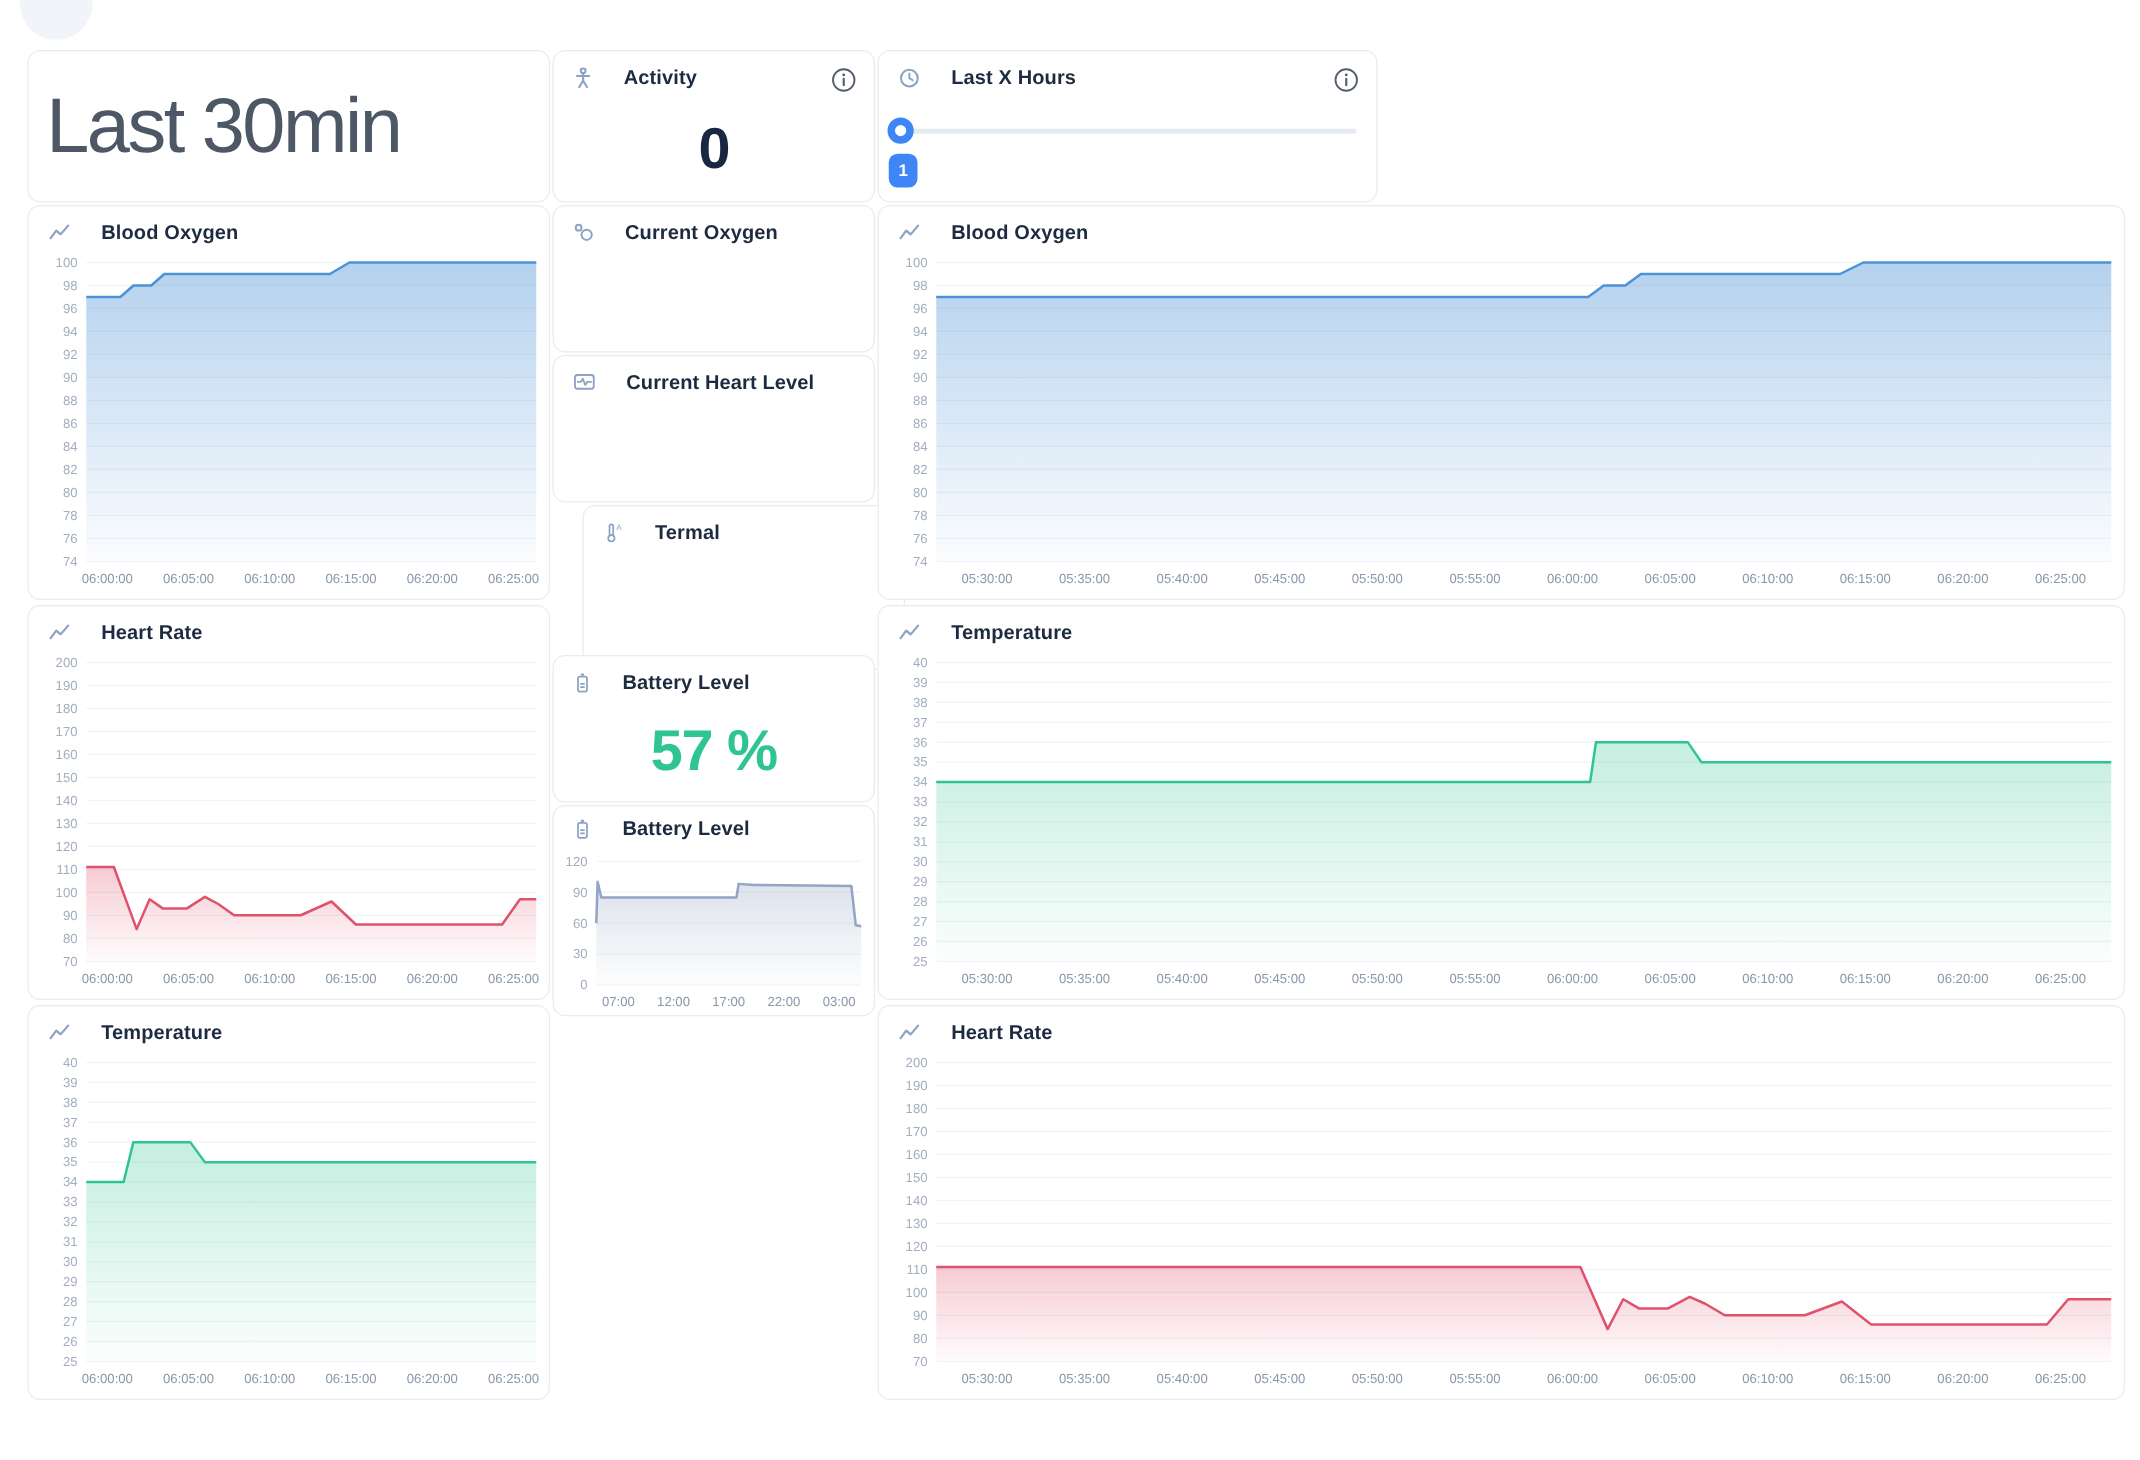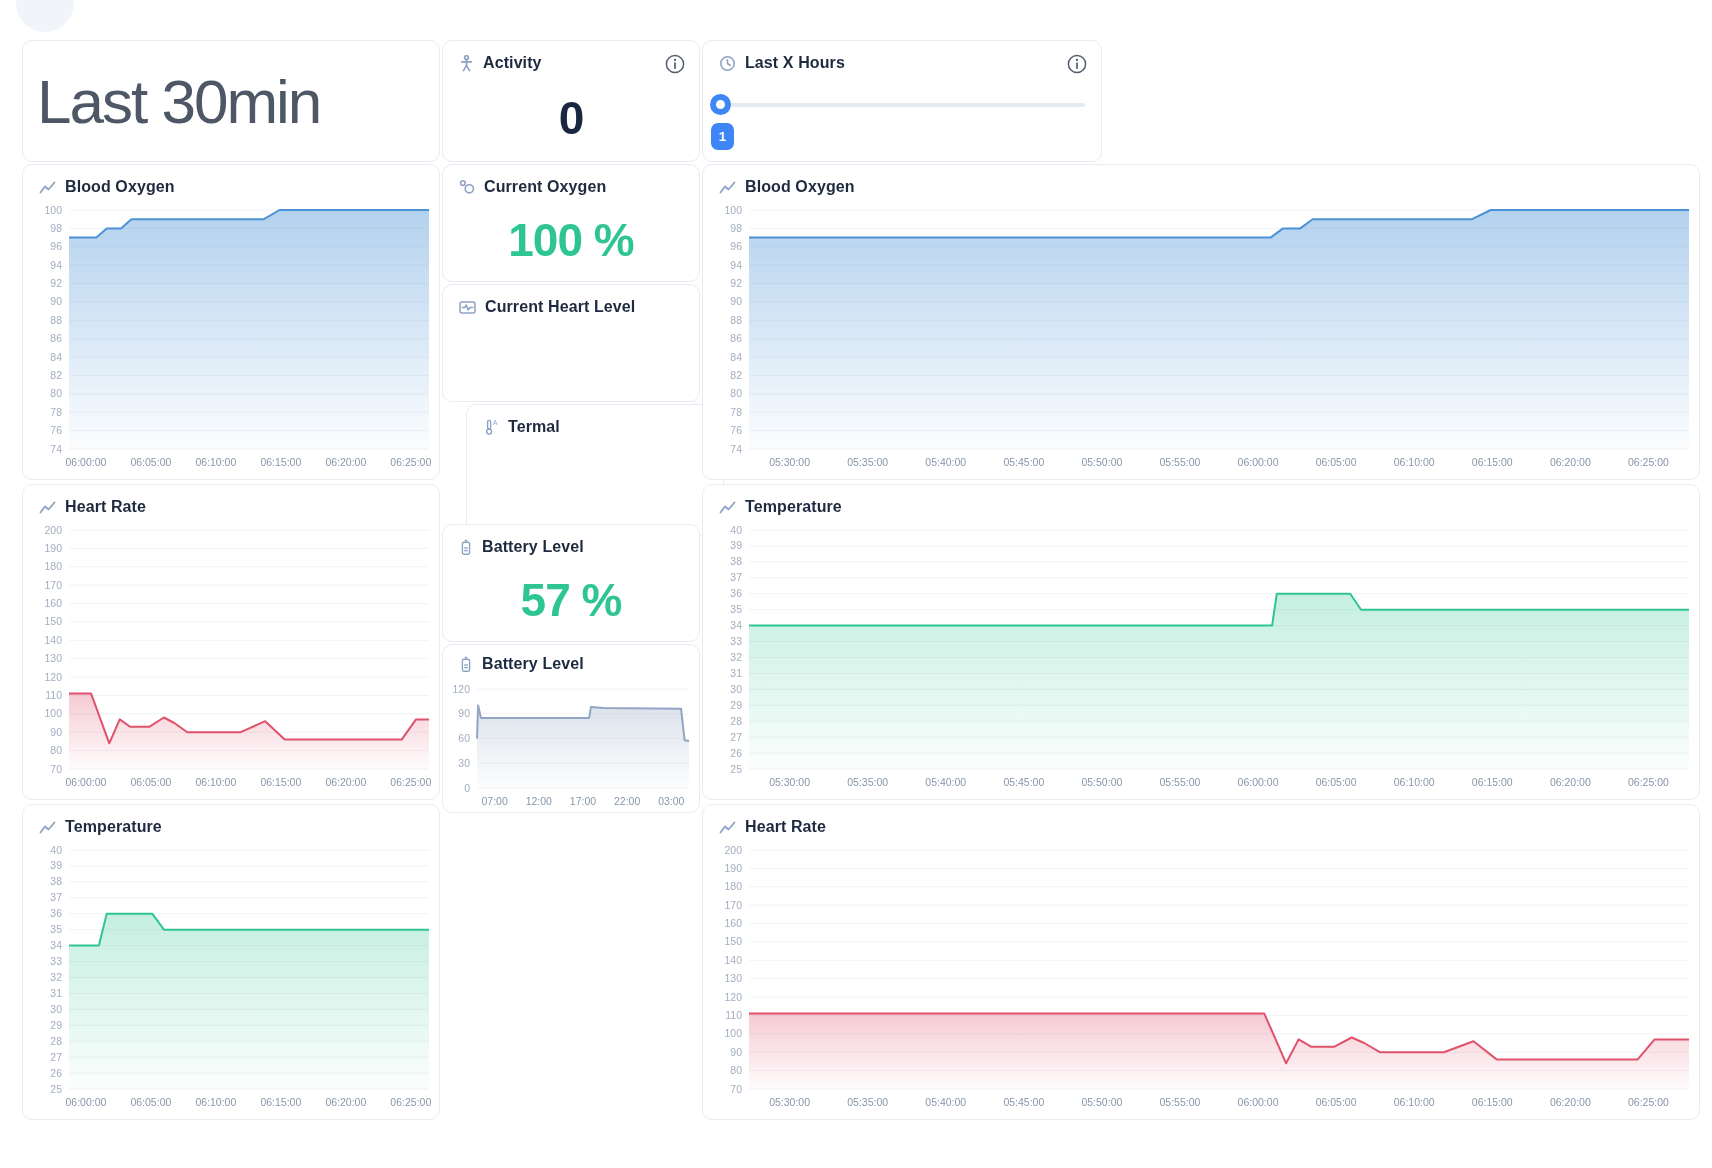--- a/index.html
+++ b/index.html
@@ -1,21 +1,21 @@
 <!DOCTYPE html>
 <html><head>
 <meta charset="utf-8">
 <style>
   html,body{margin:0;padding:0;}
   body{
     width:1712px;height:1168px;position:relative;background:#ffffff;
     font-family:"Liberation Sans","DejaVu Sans",sans-serif;overflow:hidden;
   }
   .card{position:absolute;background:#fff;border:1px solid #e7ebf2;border-radius:10px;box-sizing:border-box;}
-  .card-head{position:absolute;top:13px;left:16px;display:flex;align-items:center;gap:9px;}
+  .card-head{position:absolute;top:13px;left:16px;display:flex;align-items:flex-start;gap:25px;}
   .card-title{font-size:16px;font-weight:700;color:#1d2a3f;letter-spacing:.1px;white-space:nowrap;}
   .icn{display:inline-flex;}
   .icn svg{display:block;}
   .big-title{position:absolute;left:14px;top:50%;transform:translateY(-50%);
     font-size:62px;color:#4d5765;font-weight:500;letter-spacing:-2px;white-space:nowrap;}
   .info-btn{position:absolute;top:12px;right:13px;width:22px;height:22px;cursor:pointer;}
   .stat-value{position:absolute;left:0;right:0;top:40px;bottom:6px;display:flex;align-items:center;justify-content:center;font-weight:800;letter-spacing:-1px;white-space:nowrap;}
   .v-dark{color:#1a2740;font-size:44px;}
   .v-green{color:#2ec592;font-size:46px;}
   .chart-box{position:absolute;left:0;right:2px;top:40px;bottom:4px;}
@@ -256,21 +256,20 @@
 <div class="card" style="left:442px;top:164px;width:258px;height:118px;text-decoration:underline;">
   <div class="card-head">
     <span class="icn">
       <svg width="16" height="16" viewBox="0 0 16 16" fill="none" stroke="#8ea3c4" stroke-width="1.6">
         <circle cx="10.3" cy="9.8" r="4.1"></circle>
           <circle cx="3.9" cy="4.1" r="2.3"></circle>
       </svg>
     </span>
     <span class="card-title">Current Oxygen</span>
   </div>
-  <div class="stat-value v-green">100 %</div>
 </div>
 
 <div class="card" style="left:442px;top:284px;width:258px;height:118px;">
   <div class="card-head">
     <span class="icn">
       <svg width="17" height="15" viewBox="0 0 17 15" fill="none" stroke="#8ea3c4" stroke-width="1.5" stroke-linejoin="round" stroke-linecap="round">
         <rect x="1" y="2" width="15" height="11" rx="2"></rect>
           <polyline points="3.2,7.5 5.7,7.5 7.2,5 9.2,10 10.8,7.5 13.8,7.5"></polyline>
       </svg>
     </span>

